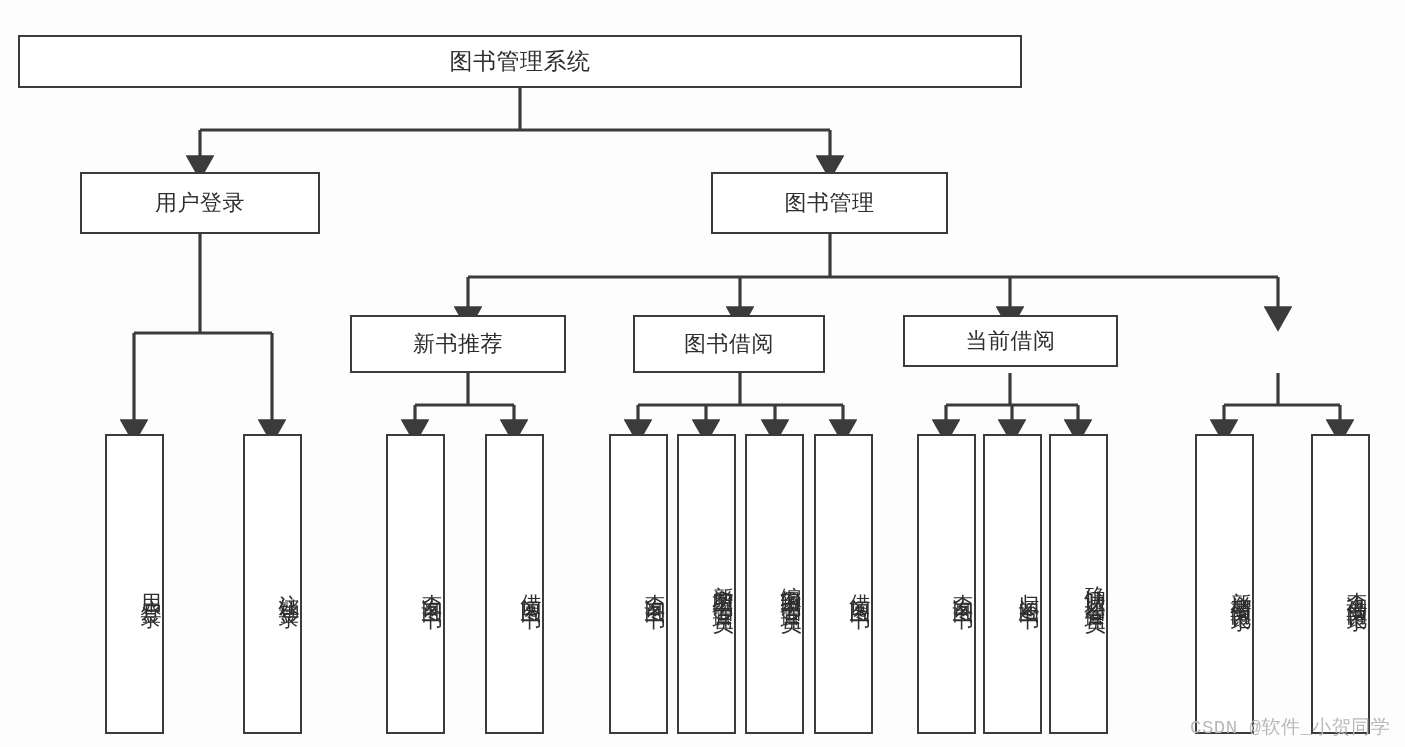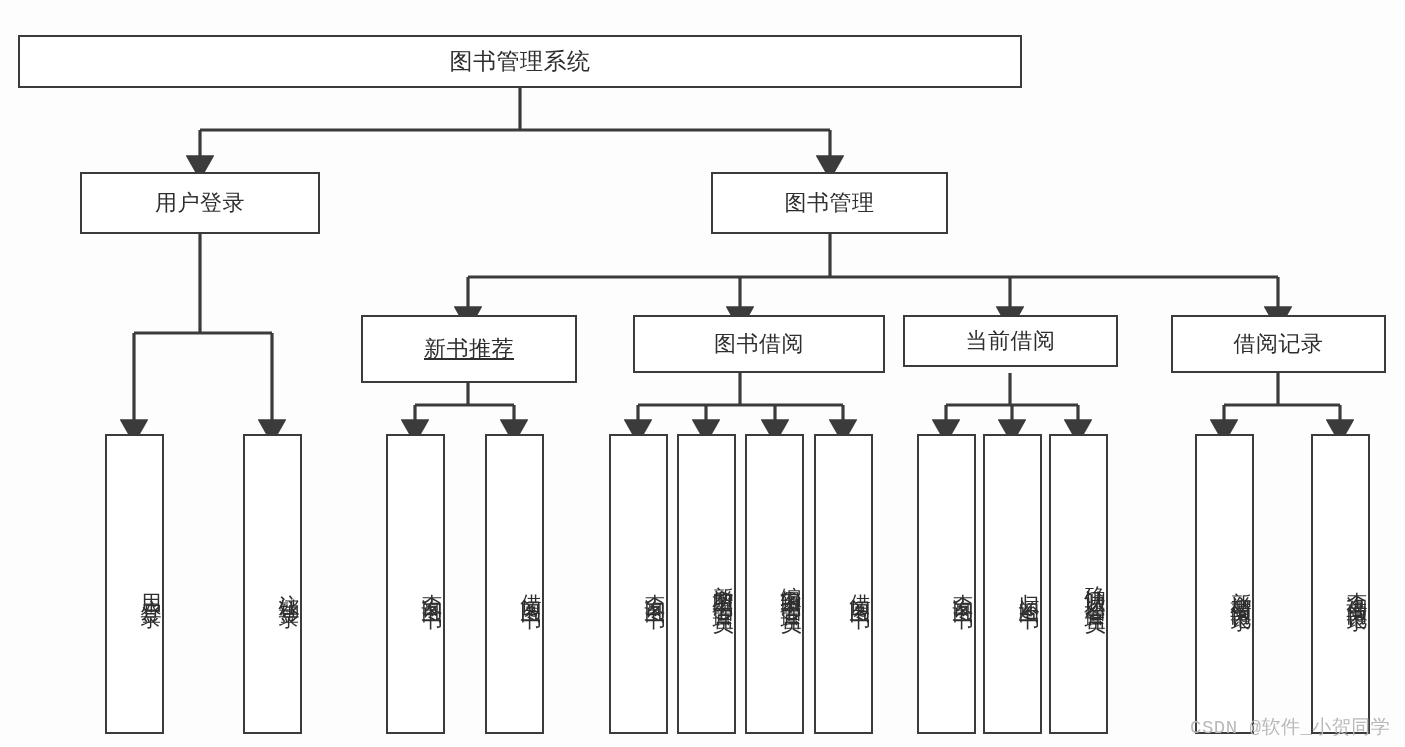--- a/index.html
+++ b/index.html
@@ -125,35 +125,32 @@
   </div>
 
   <div class="node horizontal" style="left:80px; top:172px; width:240px; height:62px;">
     <span>用户登录</span>
   </div>
 
   <div class="node horizontal" style="left:711px; top:172px; width:237px; height:62px;">
     <span>图书管理</span>
   </div>
 
-  <div class="node horizontal" style="left:361px; top:315px; width:216px; height:68px;text-decoration:underline;">
+  <div class="node horizontal" style="left:350px; top:315px; width:216px; height:58px;">
     <span>新书推荐</span>
   </div>
 
-  <div class="node horizontal" style="left:633px; top:315px; width:252px; height:58px;">
+  <div class="node horizontal" style="left:633px; top:315px; width:192px; height:58px;">
     <span>图书借阅</span>
   </div>
 
   <div class="node horizontal" style="left:903px; top:315px; width:215px; height:52px;">
     <span>当前借阅</span>
   </div>
 
-  <div class="node horizontal" style="left:1171px; top:315px; width:215px; height:58px;">
-    <span>借阅记录</span>
-  </div>
 
   <div class="node vertical" style="left:105px; top:434px; width:59px; height:300px;">
     <span>用户登录</span>
   </div>
 
   <div class="node vertical" style="left:243px; top:434px; width:59px; height:300px;">
     <span>注销登录</span>
   </div>
 
   <div class="node vertical" style="left:386px; top:434px; width:59px; height:300px;">

